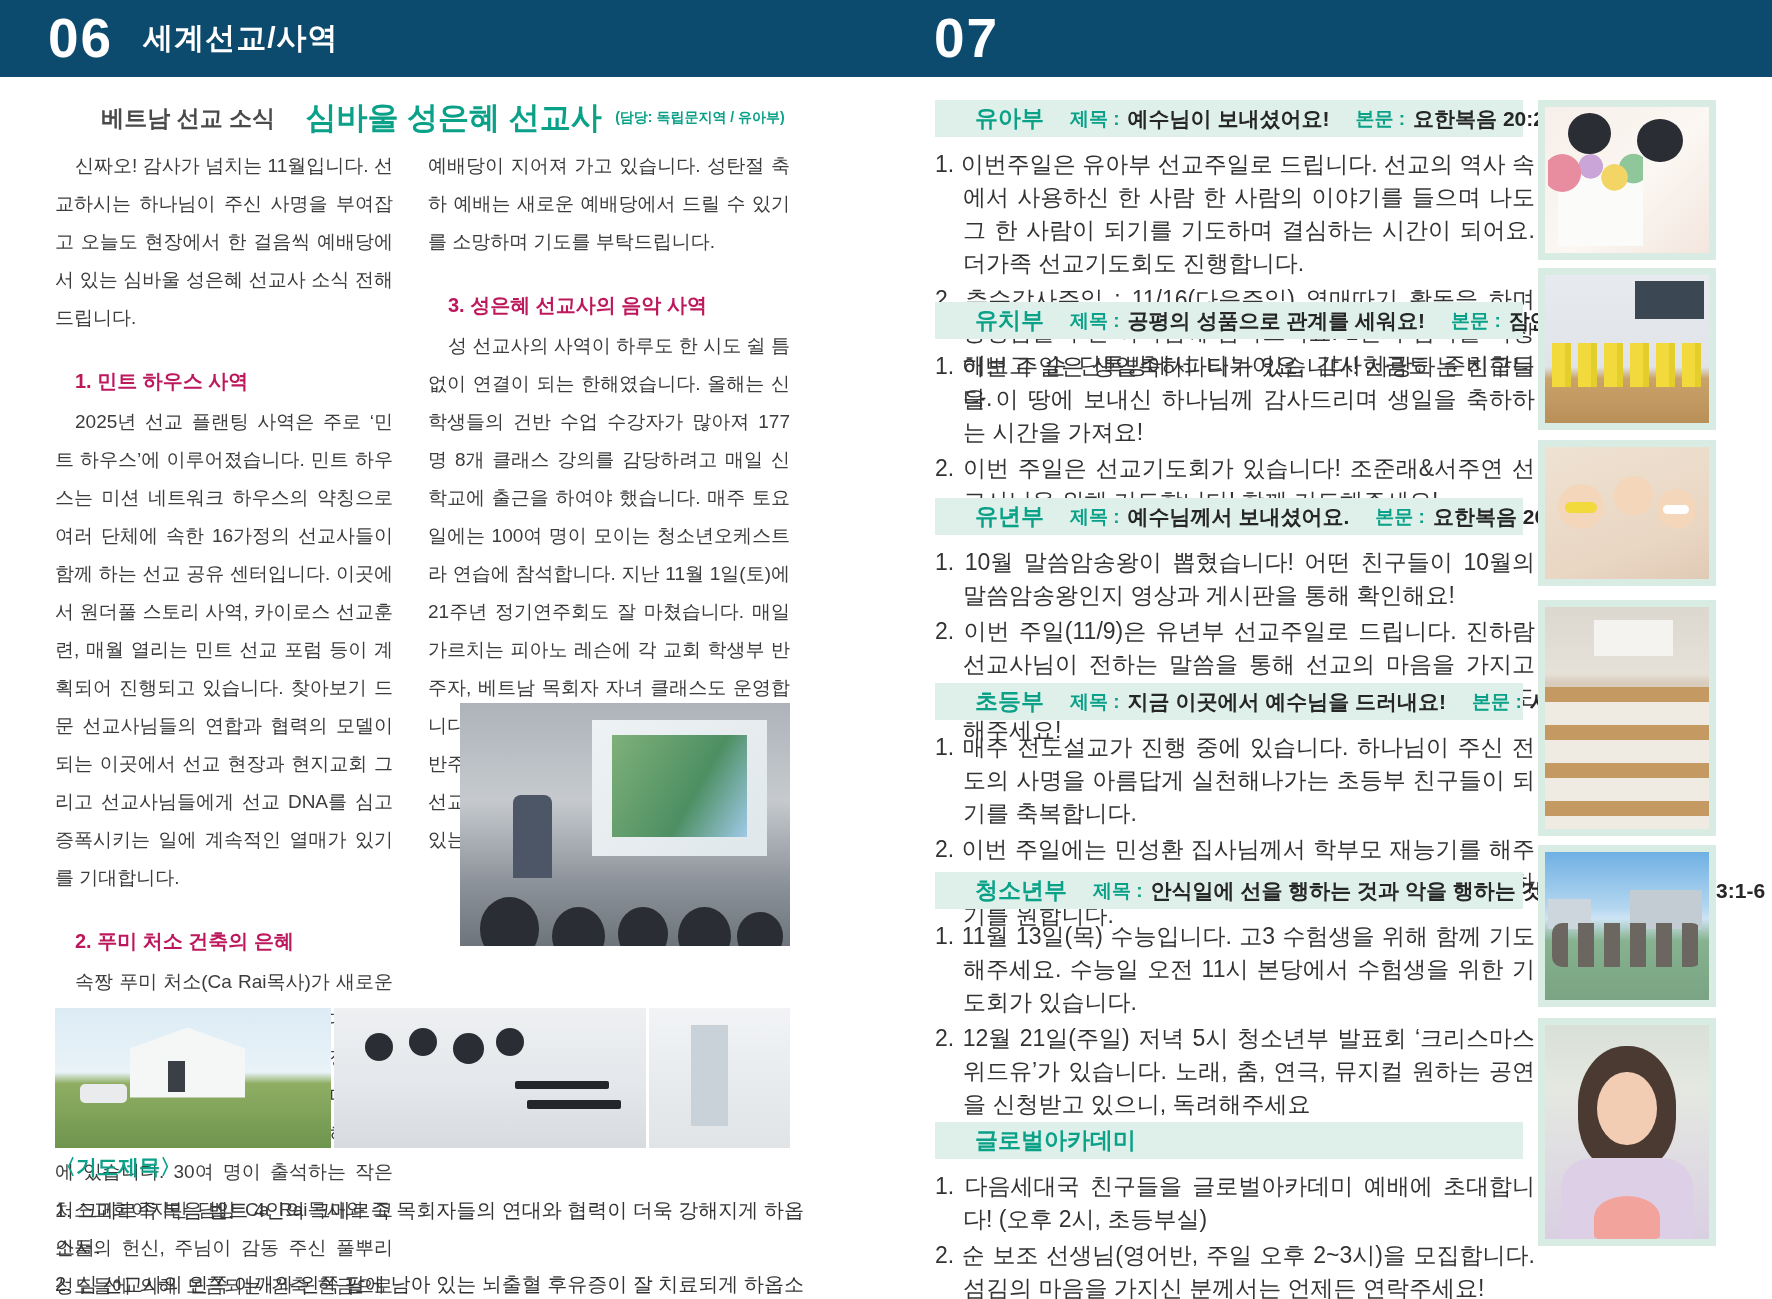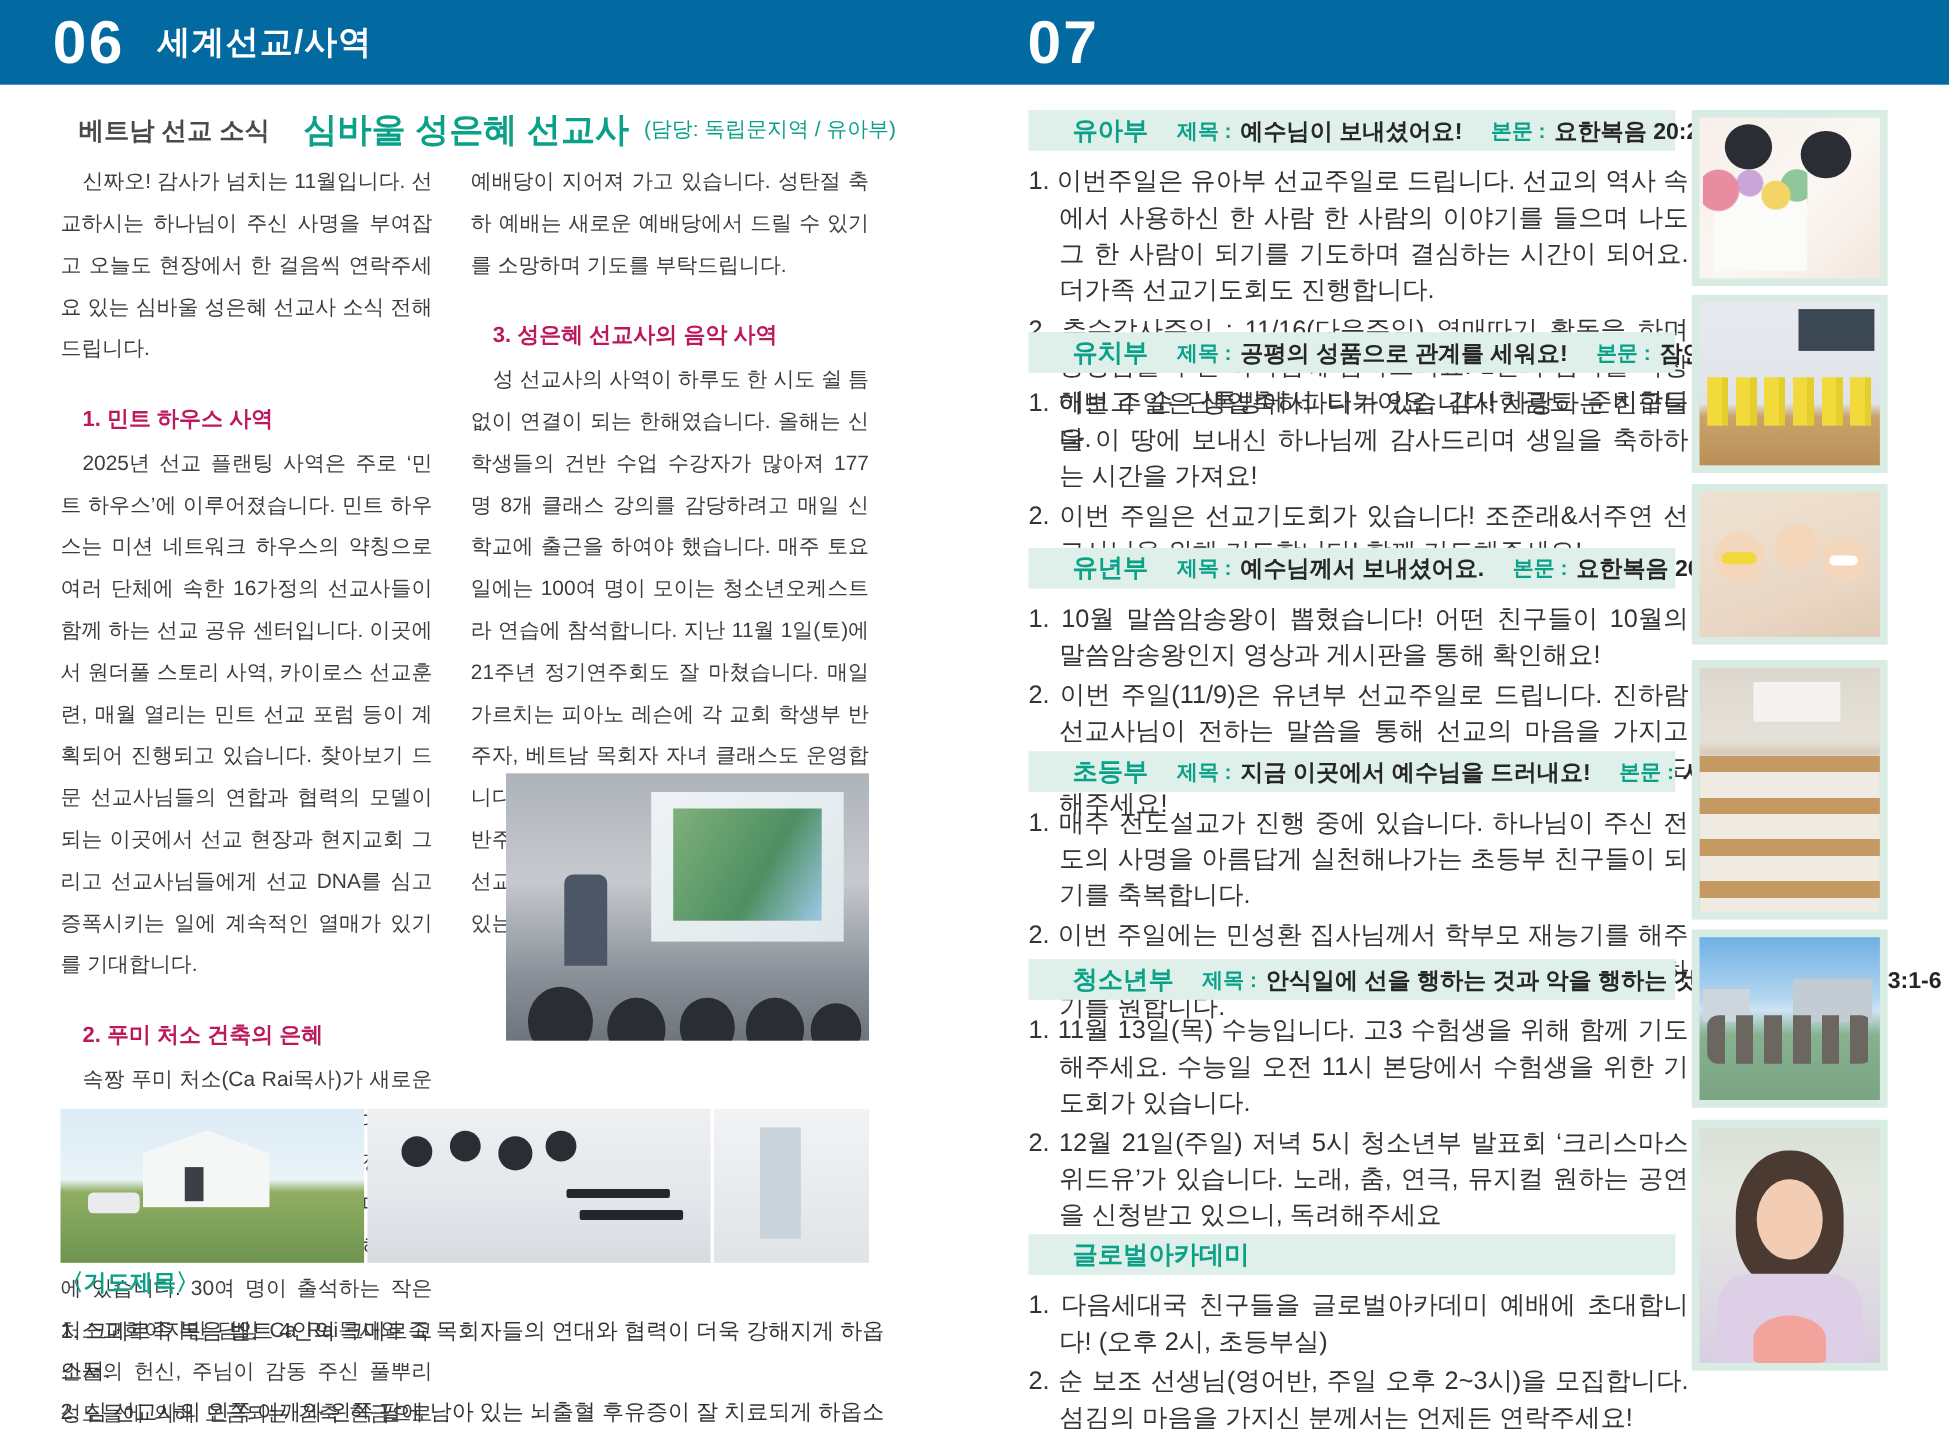--- a/index.html
+++ b/index.html
@@ -1,29 +1,29 @@
 <!DOCTYPE html>
 <html><head>
 <meta charset="utf-8">
 <style>
   html,body{margin:0;padding:0;background:#ffffff}
   body{width:1772px;height:1299px;position:relative;overflow:hidden;
        font-family:"Liberation Sans","DejaVu Sans",sans-serif;color:#3c3c3c;}
 
   
-  .band{position:absolute;top:0;left:0;width:1772px;height:77px;background:#0369a1}
+  .band{position:absolute;top:0;left:0;width:1772px;height:77px;background:#0c4a6e}
   .band-half{position:absolute;top:0;height:77px;display:flex;align-items:center;color:#fff}
   .band-num{font-size:55px;font-weight:800;letter-spacing:2px;line-height:1}
   .band-title{font-size:30px;font-weight:bold;margin-left:30px;letter-spacing:1px}
 
   
   .p6-titleline{position:absolute;top:97px;left:0;width:886px;text-align:center;white-space:nowrap}
   .kicker{font-size:23px;font-weight:bold;color:#4a4a4a;margin-right:26px;vertical-align:middle}
   .mtitle{font-size:31px;font-weight:bold;color:#0aa188;vertical-align:middle}
-  .mnote{font-size:19px;font-weight:normal;color:#0aa188;margin-left:9px;vertical-align:middle}
+  .mnote{font-size:14px;font-weight:bold;color:#0aa188;margin-left:9px;vertical-align:middle}
 
   
   .col{position:absolute;top:147px;font-size:19px;line-height:38px;text-align:justify;color:#3c3c3c}
   .col1{left:55px;width:338px}
   .col2{left:428px;width:362px}
   .col p{margin:0;text-indent:20px}
   .colh{color:#be185d;font-weight:bold;font-size:20px;margin:29px 0 7px;text-indent:20px;text-align:left;line-height:30px}
 
   
   .prayer{position:absolute;left:55px;top:1152px;width:760px}
@@ -112,21 +112,21 @@
   </div>
 </div>
 
 <div class="p6-titleline">
   <span class="kicker">베트남 선교 소식</span>
   <span class="mtitle">심바울 성은혜 선교사</span>
   <span class="mnote">(담당: 독립문지역 / 유아부)</span>
 </div>
 
 <div class="col col1">
-  <p>신짜오! 감사가 넘치는 11월입니다. 선교하시는 하나님이 주신 사명을 부여잡고 오늘도 현장에서 한 걸음씩 연락주세요 있는 심바울 성은혜 선교사 소식 전해 드립니다.</p>
+  <p>신짜오! 감사가 넘치는 11월입니다. 선교하시는 하나님이 주신 사명을 부여잡고 오늘도 현장에서 한 걸음씩 예배당에서 있는 심바울 성은혜 선교사 소식 전해 드립니다.</p>
   <div class="colh">1. 민트 하우스 사역</div>
   <p>2025년 선교 플랜팅 사역은 주로 ‘민트 하우스’에 이루어졌습니다. 민트 하우스는 미션 네트워크 하우스의 약칭으로 여러 단체에 속한 16가정의 선교사들이 함께 하는 선교 공유 센터입니다. 이곳에서 원더풀 스토리 사역, 카이로스 선교훈련, 매월 열리는 민트 선교 포럼 등이 계획되어 진행되고 있습니다. 찾아보기 드문 선교사님들의 연합과 협력의 모델이 되는 이곳에서 선교 현장과 현지교회 그리고 선교사님들에게 선교 DNA를 심고 증폭시키는 일에 계속적인 열매가 있기를 기대합니다.</p>
   <div class="colh">2. 푸미 처소 건축의 은혜</div>
   <p>속짱 푸미 처소(Ca Rai목사)가 새로운 예배 처소 부지를 구입하였습니다. 애초에 계약하고 싶었던 단층집은 재정의 어려움으로 계약이 불발되고 대신 마을 입구 논밭을 구입하여 건축을 진행하는 중에 있습니다. 30여 명이 출석하는 작은 처소교회이지만 담임 Ca Rai목사와 교인들의 헌신, 주님이 감동 주신 풀뿌리 성도들에 의해 모금되는 건축 헌금으로 계속</p>
 </div>
 
 <div class="col col2">
   <p style="text-indent:0">예배당이 지어져 가고 있습니다. 성탄절 축하 예배는 새로운 예배당에서 드릴 수 있기를 소망하며 기도를 부탁드립니다.</p>
   <div class="colh">3. 성은혜 선교사의 음악 사역</div>
   <p>성 선교사의 사역이 하루도 한 시도 쉴 틈 없이 연결이 되는 한해였습니다. 올해는 신학생들의 건반 수업 수강자가 많아져 177명 8개 클래스 강의를 감당하려고 매일 신학교에 출근을 하여야 했습니다. 매주 토요일에는 100여 명이 모이는 청소년오케스트라 연습에 참석합니다. 지난 11월 1일(토)에 21주년 정기연주회도 잘 마쳤습니다. 매일 가르치는 피아노 레슨에 각 교회 학생부 반주자, 베트남 목회자 자녀 클래스도 운영합니다. 주일에는 현지교회 예배 후 한인교회 반주자로 예배의 자리를 지켜야 합니다. 성 선교사에게 귀한 사역을 온전히 감당할 수 있는 건강과 체력을 주시기를 기도합니다.</p>

